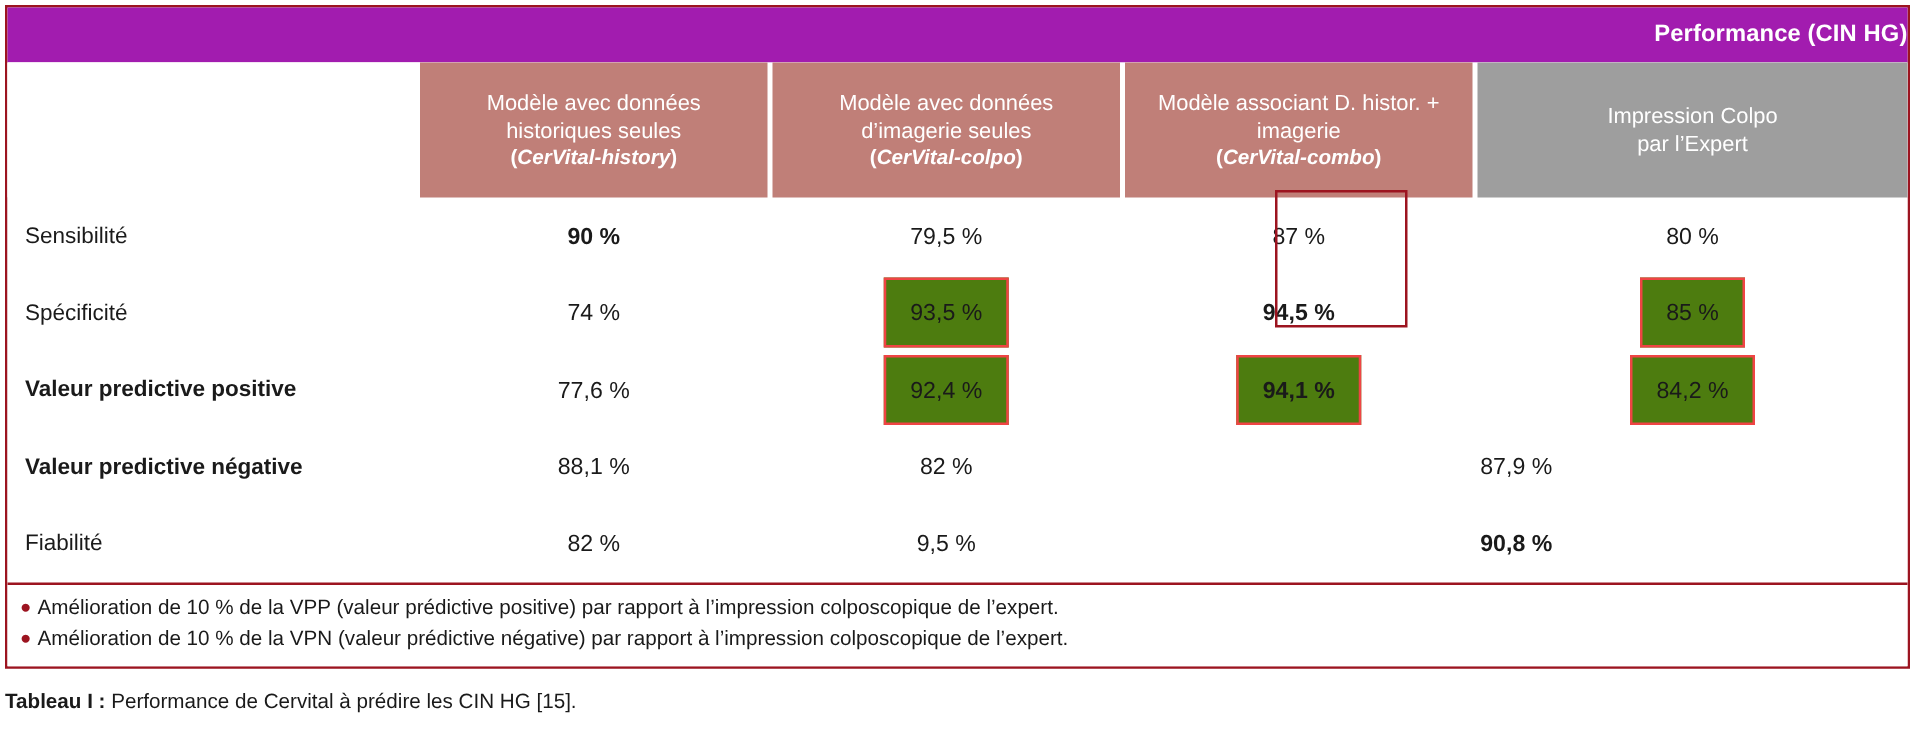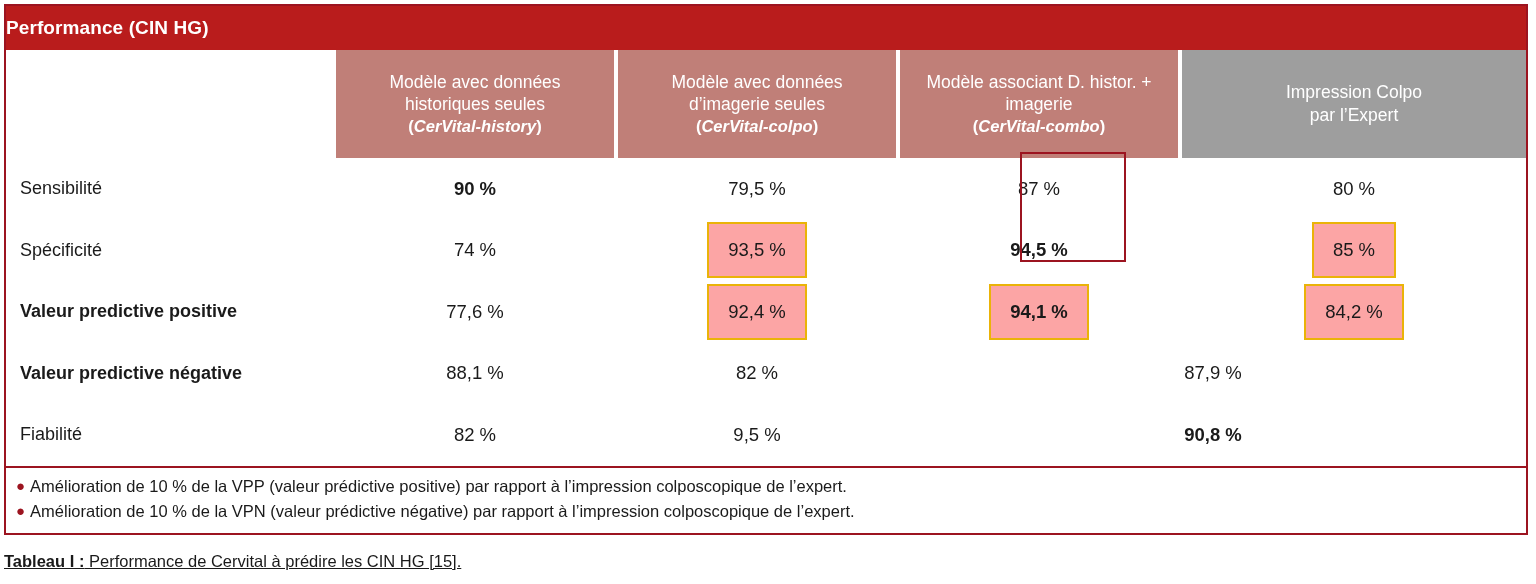--- a/index.html
+++ b/index.html
@@ -27,23 +27,23 @@
     left: 4px;
     top: 4px;
     width: 1524px;
     border: 2px solid #9c1420;
     box-sizing: border-box;
     background: #ffffff;
   }
 
   
   .title-bar {
-    background: #b91c1c;
+    background: #a21caf;
     color: #ffffff;
-    text-align: left;
+    text-align: right;
     font-size: 19px;
     font-weight: bold;
     height: 44px;
     line-height: 44px;
     letter-spacing: 0.1px;
   }
 
   
   .header-row {
     display: flex;
@@ -111,23 +111,23 @@
   .cell-val {
     flex: 0 0 278px;
     margin-right: 4px;
   }
   .cell-val:last-child { flex: 1 1 auto; margin-right: 0; }
   .val { font-size: 18.5px; white-space: nowrap; }
   .val.bold { font-weight: bold; }
 
   
   .boxed {
-    border: 2px solid #eab308;
+    border: 2px solid #ef4444;
     padding: 16px 19px;
-    background: #fca5a5;
+    background: #4d7c0f;
     line-height: 1.1;
   }
 
   
   .tallbox {
     position: absolute;
     border: 2px solid #9c1420;
     box-sizing: border-box;
     left: 1020px;
     top: 152px;
@@ -159,21 +159,20 @@
   }
 
   
   .caption {
     position: absolute;
     left: 4px;
     top: 552px;
     font-size: 16.5px;
     color: #1a1a1a;
     white-space: nowrap;
-    text-decoration: underline;
   }
   .caption b { font-weight: bold; }
 </style>
 </head>
 <body>
 
 <div class="page">
 
   <div class="table-wrap">
 

